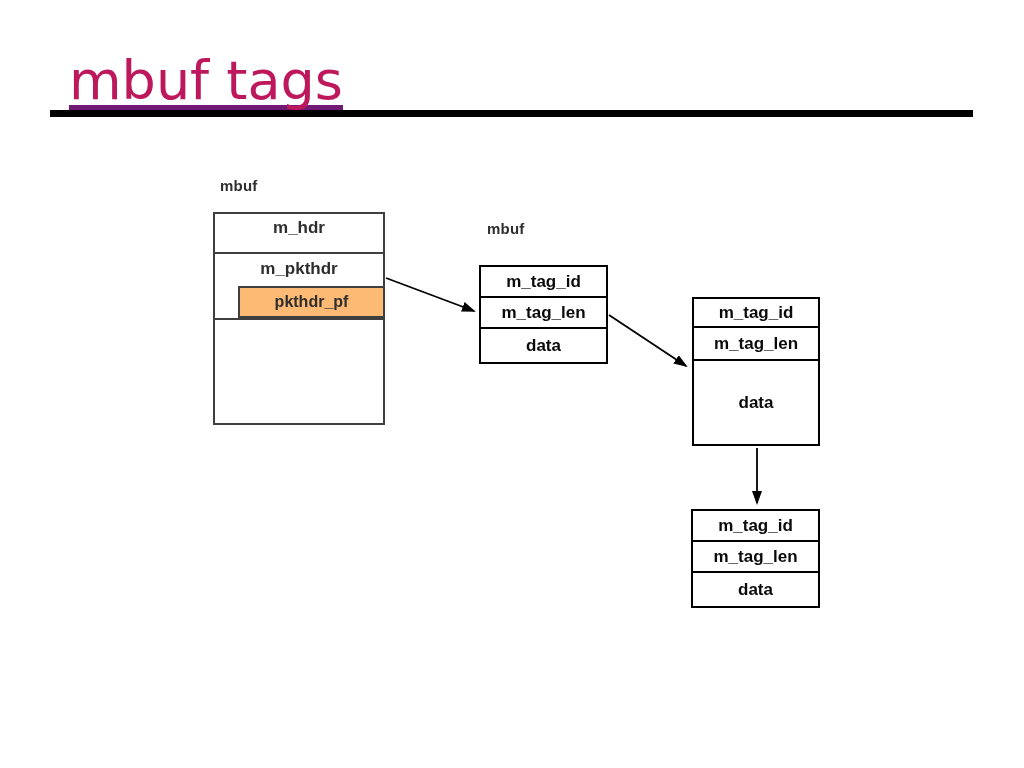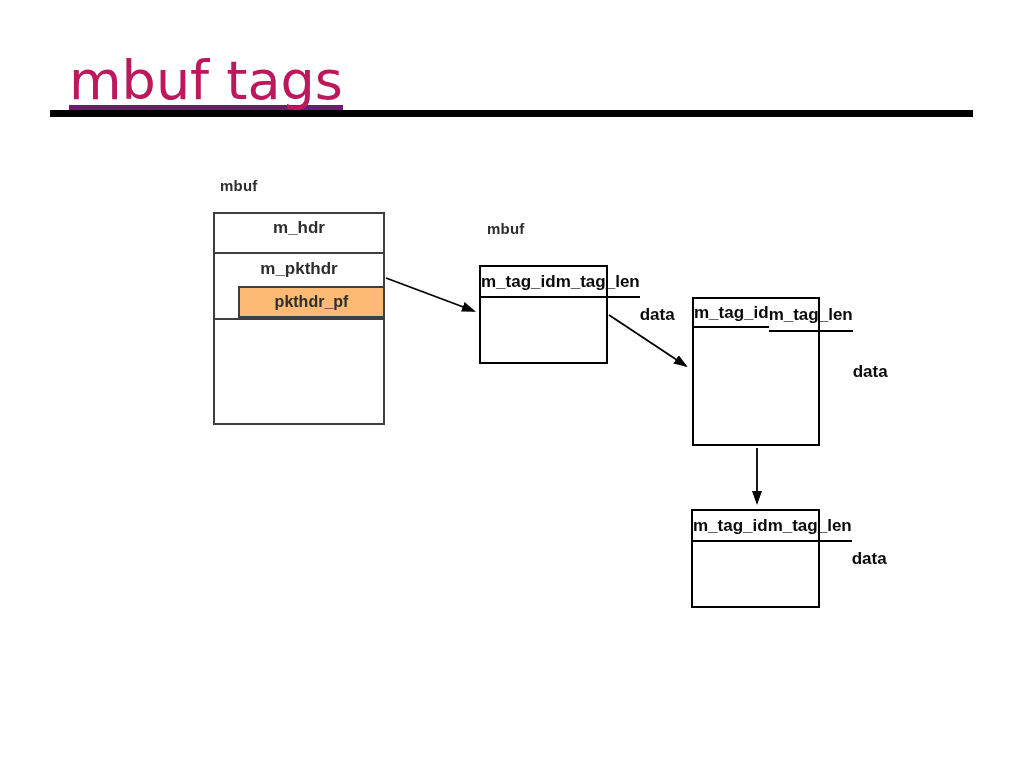--- a/index.html
+++ b/index.html
@@ -43,21 +43,21 @@
     position: absolute; left: 23px; right: -2px; top: 72px; height: 32px;
     box-sizing: border-box; border: 2px solid var(--mbuf-border, #3f3f3f);
     background: #fdba74; display: flex; justify-content: center; align-items: center;
     font-size: 16px; font-weight: bold; color: var(--text, #2e2e2e);
   }
 
   
   .tag-box {
     position: absolute; box-sizing: border-box;
     border: 2px solid var(--tag-border, #000);
-    background: #fff; display: flex; flex-direction: row;
+    background: #fff; display: flex; flex-direction: column;
   }
   .tag-box-1 { left: 479px; top: 265px; width: 129px; height: 99px; }
   .tag-box-2 { left: 692px; top: 297px; width: 128px; height: 149px; }
   .tag-box-3 { left: 691px; top: 509px; width: 129px; height: 99px; }
   .trow {
     box-sizing: border-box; width: 100%;
     display: flex; justify-content: center; align-items: center;
     font-size: 17px; font-weight: bold; color: #0a0a0a;
     border-bottom: 2px solid var(--tag-border, #000);
   }

